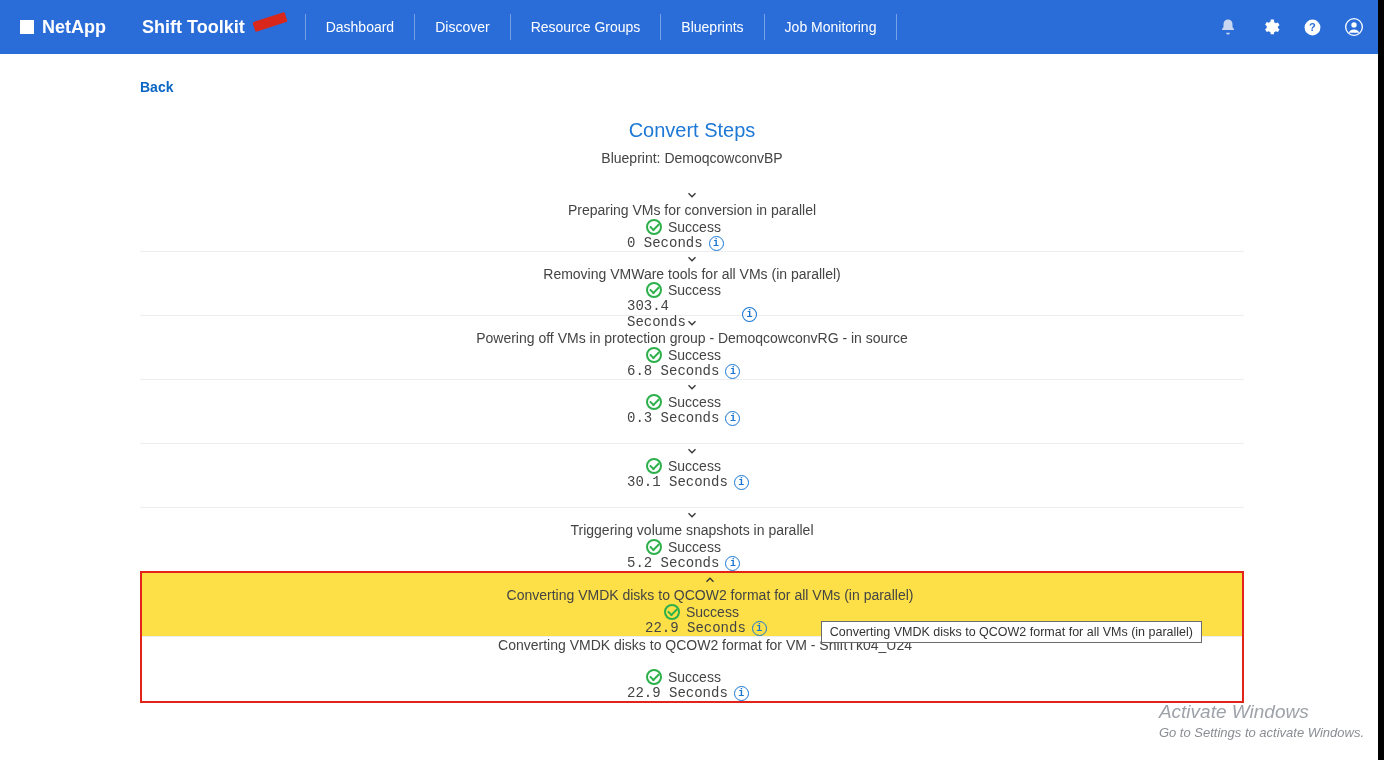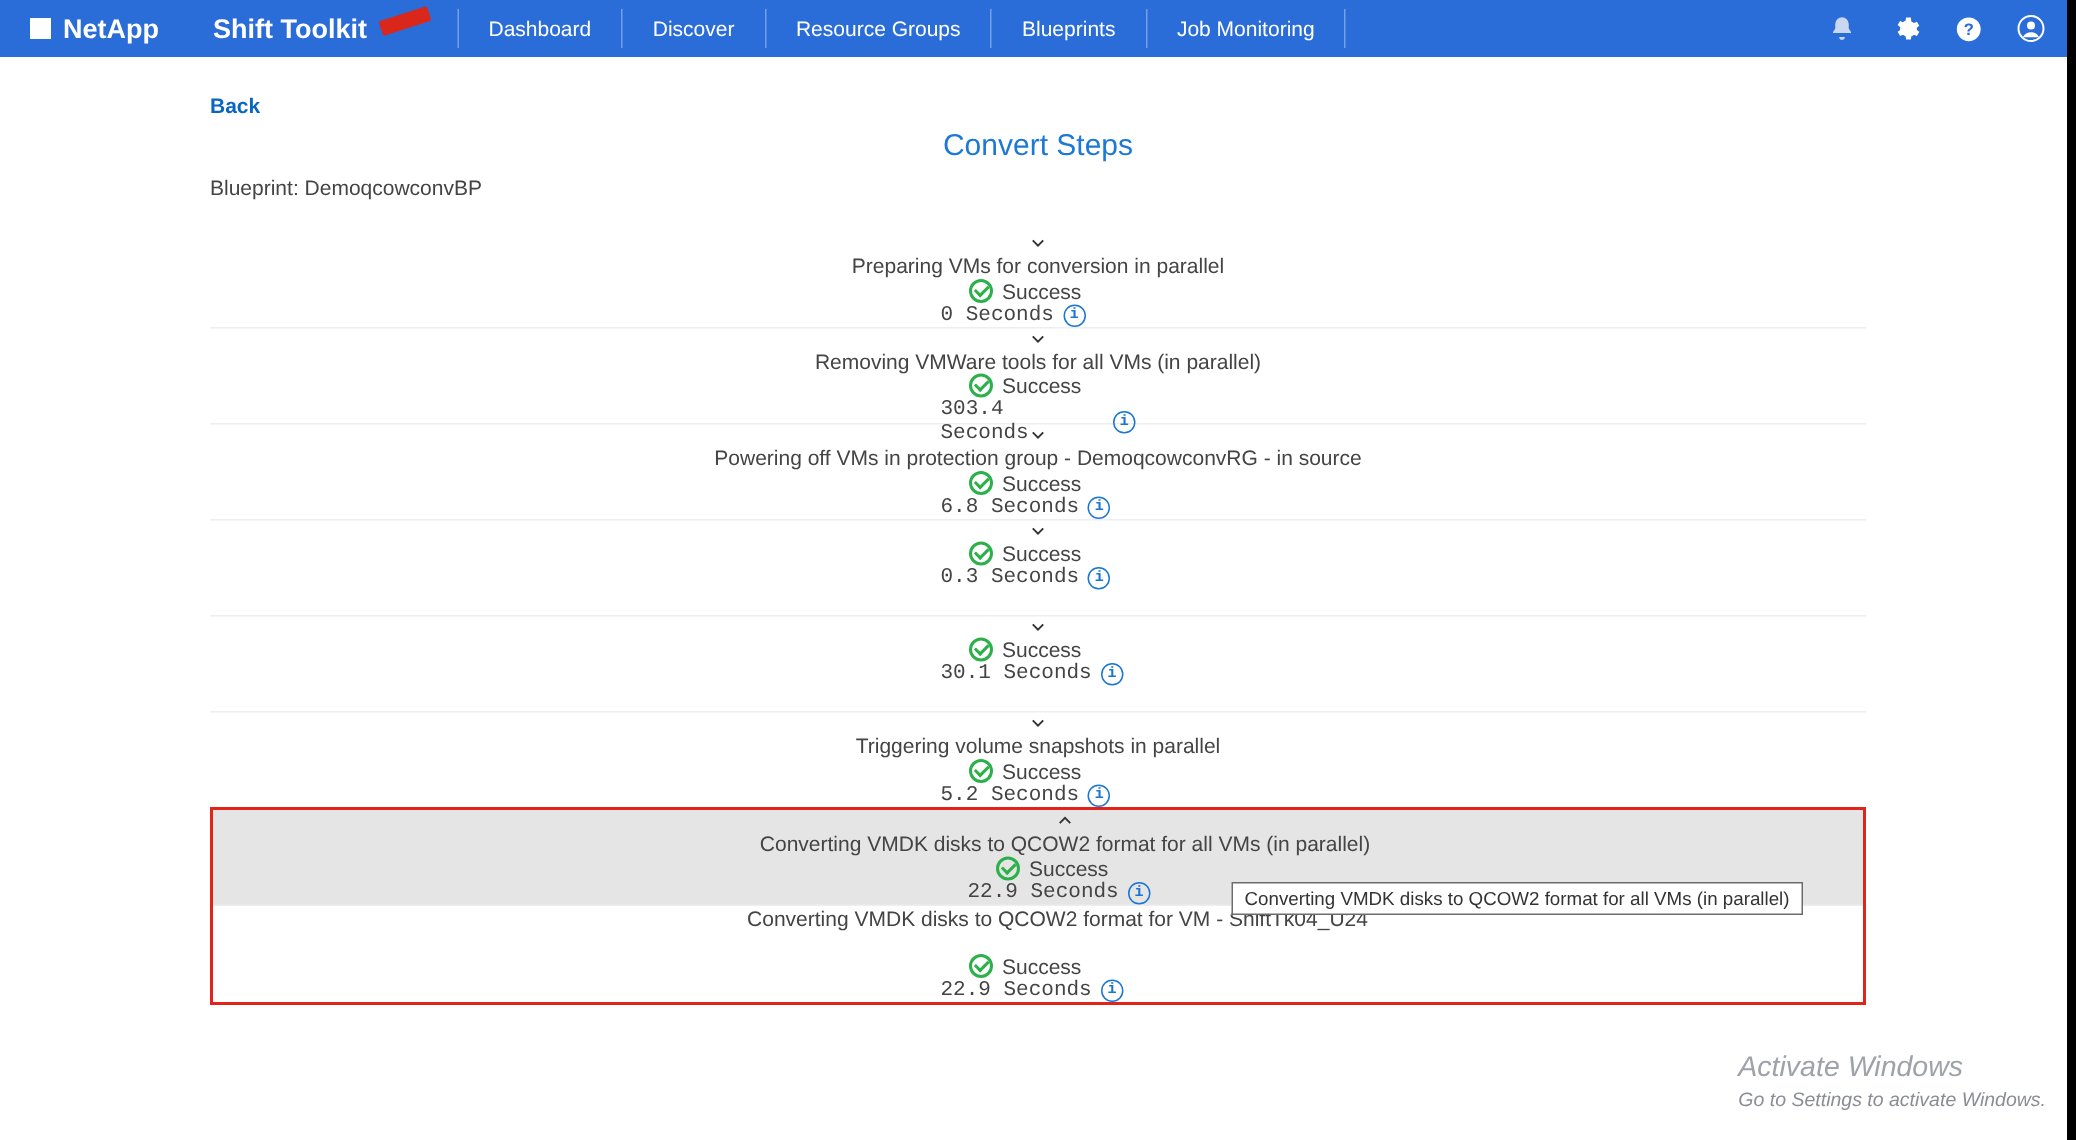--- a/index.html
+++ b/index.html
@@ -3,21 +3,21 @@
 <meta charset="utf-8">
 <style>
 * { box-sizing: border-box; margin: 0; padding: 0; }
 body {
   font-family: "Segoe UI", -apple-system, Arial, sans-serif;
   background: #ffffff;
   color: #333;
 }
 .topbar {
   background: #2a6dd9;
-  height: 38px;
+  height: 54px;
   display: flex;
   align-items: center;
   padding: 0 20px;
   color: #fff;
 }
 .brand {
   display: flex;
   align-items: center;
   gap: 6px;
   font-weight: 600;
@@ -85,22 +85,24 @@
   cursor: pointer;
   display: inline-block;
   margin-bottom: 8px;
 }
 .page-title {
   text-align: center;
   color: #1d78d6;
   font-size: 20px;
   font-weight: 500;
   margin-bottom: 8px;
+  margin-top: 16px;
 }
 .blueprint-line {
+  text-align: center;
   font-size: 14px;
   color: #444;
   margin-bottom: 22px;
 }
 .step-list {
 }
 .step-row {
   display: flex;
   align-items: center;
   height: 64px;
@@ -161,21 +163,21 @@
   justify-content: center;
   font-size: 10px;
   color: #1976d2;
   font-weight: 700;
 }
 .highlight-group {
   border: 2.5px solid #e2231a;
   margin-top: -1px;
 }
 .highlight-group .step-row.parent {
-  background: #e5e5e5;
+  background: #fde047;
   padding-left: 48px;
 }
 .child-row .chev-cell { visibility: hidden; }
 .child-row .desc-cell { padding-left: 26px; }
 .tooltip {
   position: absolute;
   border: 1px solid #6a6c70;
   background: #fff;
   font-size: 12.5px;
   color: #333;

